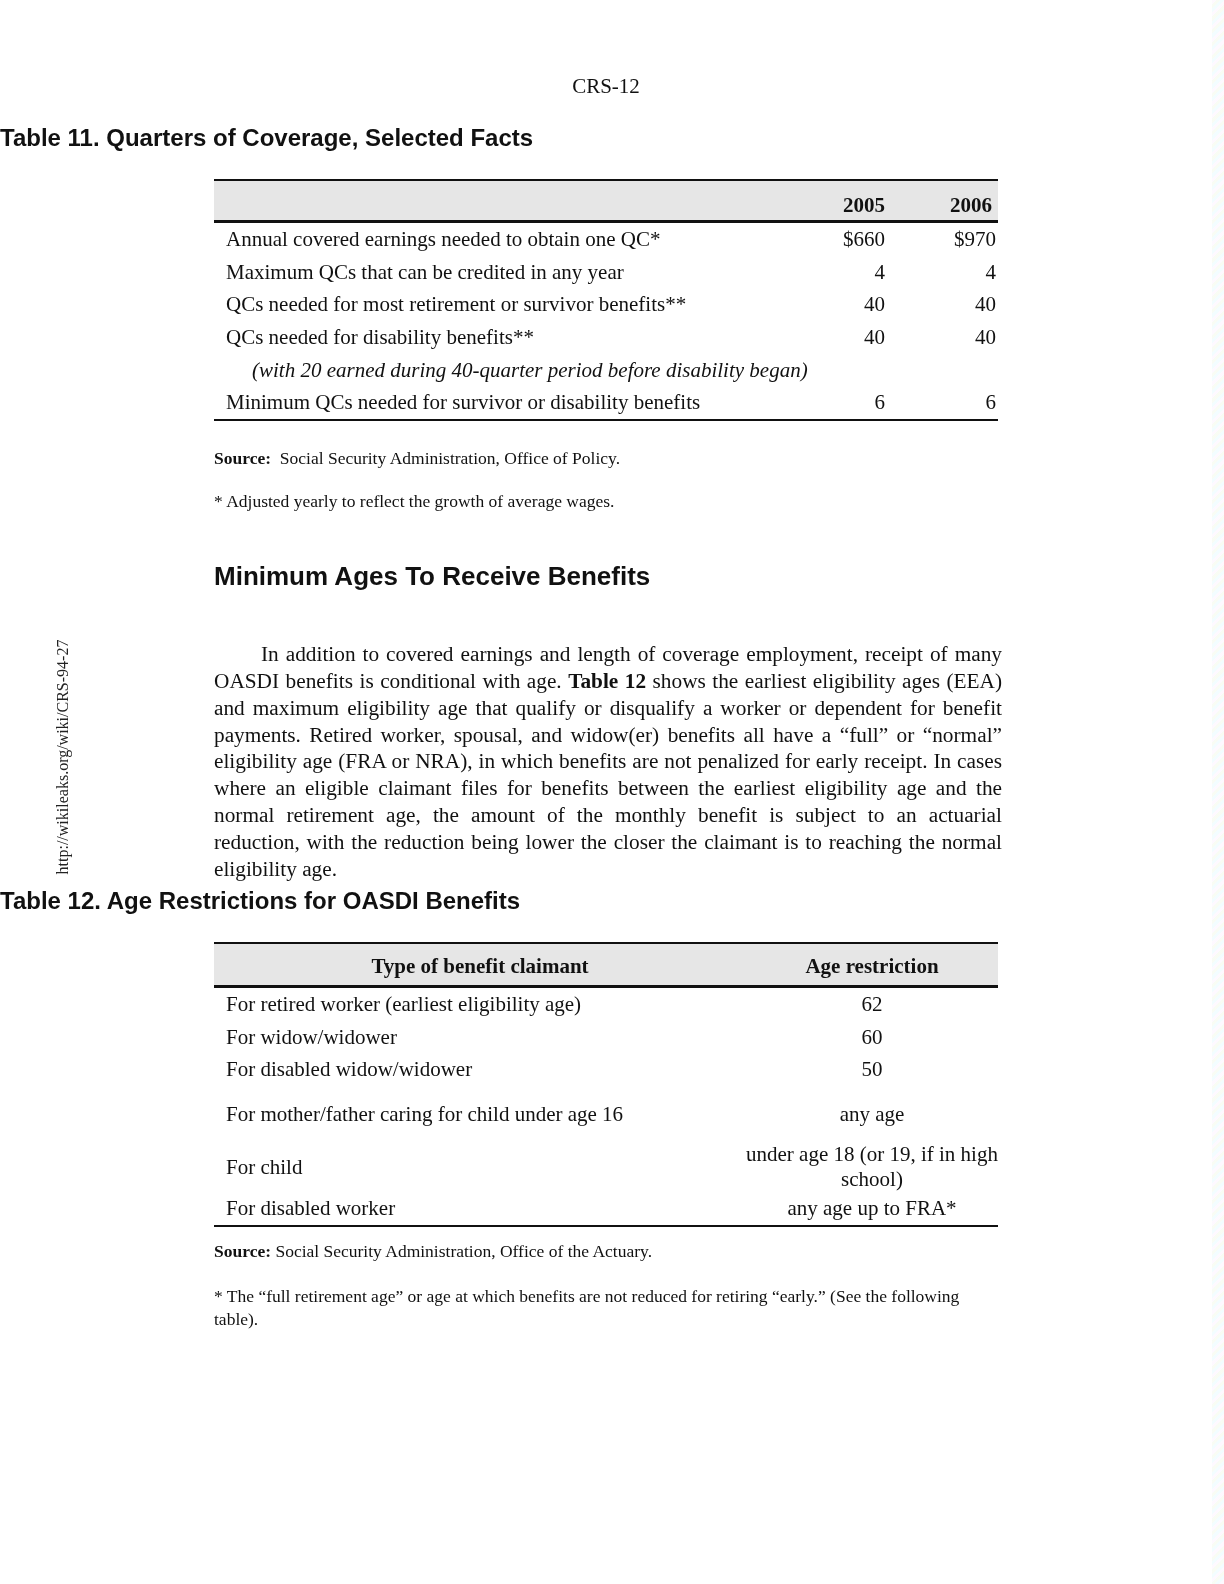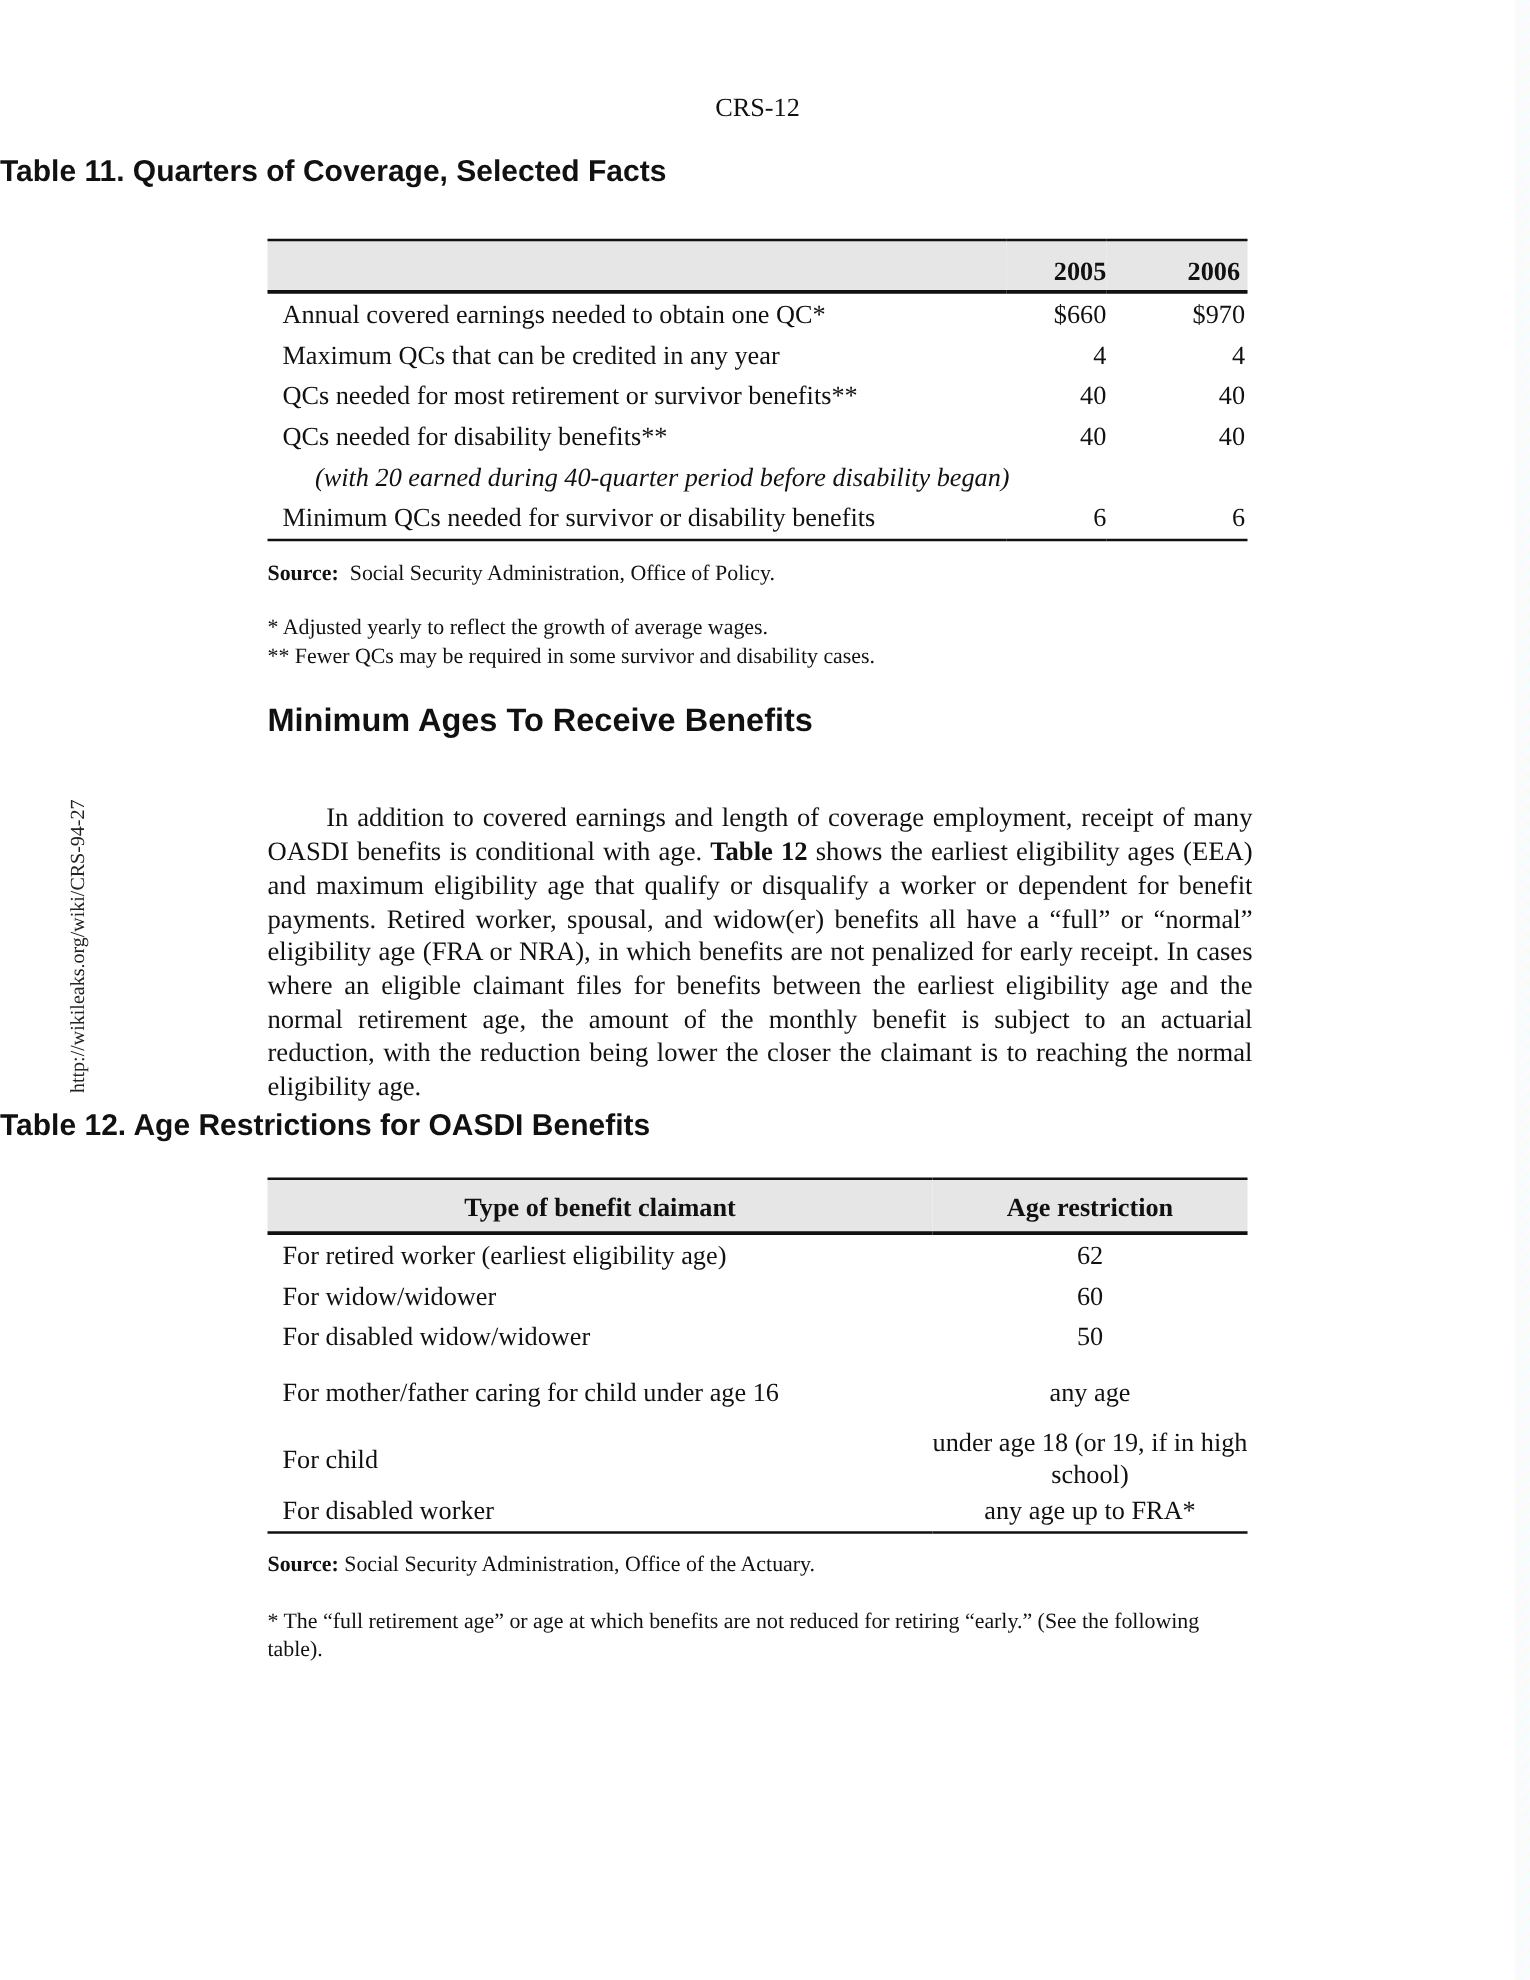--- a/index.html
+++ b/index.html
@@ -18,21 +18,21 @@
   }
   .page-num { position: absolute; top: 74px; left: 0; width: 1212px; text-align: center; font-size: 21px; }
   .tbl-title {
     position: absolute; left: 0; width: 1212px; text-align: left;
     font-family: "Liberation Sans", "DejaVu Sans", sans-serif; font-weight: bold; font-size: 24px;
   }
   #t11-title { top: 124px; }
   #t12-title { top: 887px; }
 
   table { position: absolute; left: 214px; width: 784px; border-collapse: collapse; font-size: 21px; }
-  #t11 { top: 179px; margin-top: 12px; }
+  #t11 { top: 179px; }
   #t12 { top: 942px; }
   thead tr { background: #e6e6e6; }
   thead th { font-weight: bold; border-top: 2px solid #111; border-bottom: 3px solid #111; }
   tbody tr:last-child td { border-bottom: 2px solid #111; }
 
   #t11 thead th { height: 37px; vertical-align: bottom; padding: 0 0 2px 0; }
   #t11 td { height: 32.7px; padding: 0; vertical-align: middle; }
   #t11 td.lbl { padding-left: 12px; }
   #t11 td.note { padding-left: 38px; font-style: italic; }
   #t11 td.num { text-align: right; }
@@ -117,21 +117,20 @@
   </tbody>
 </table>
 
 <div class="src" id="src11">
   <b>Source:</b>&nbsp;
   <span>Social Security Administration, Office of Policy.</span>
 </div>
 
 <div class="fn" id="fn11">
   <div>* Adjusted yearly to reflect the growth of average wages.</div>
-  <div>** Fewer QCs may be required in some survivor and disability cases.</div>
 </div>
 
 <div class="section-head">Minimum Ages To Receive Benefits</div>
 
 <p class="body-para"><span>In addition to covered earnings and length of coverage employment, receipt of many OASDI benefits is conditional with age. </span><b>Table 12</b><span> shows the earliest eligibility ages (EEA) and maximum eligibility age that qualify or disqualify a worker or dependent for benefit payments.  Retired worker, spousal, and widow(er) benefits all have a “full” or “normal” eligibility age (FRA or NRA), in which benefits are not penalized for early receipt.  In cases where an eligible claimant files for benefits between the earliest eligibility age and the normal retirement age, the amount of the monthly benefit is subject to an actuarial reduction, with the reduction being lower the closer the claimant is to reaching the normal eligibility age.</span></p>
 
 <div class="tbl-title" id="t12-title">Table 12.  Age Restrictions for OASDI Benefits</div>
 
 <table id="t12">
   <thead>

